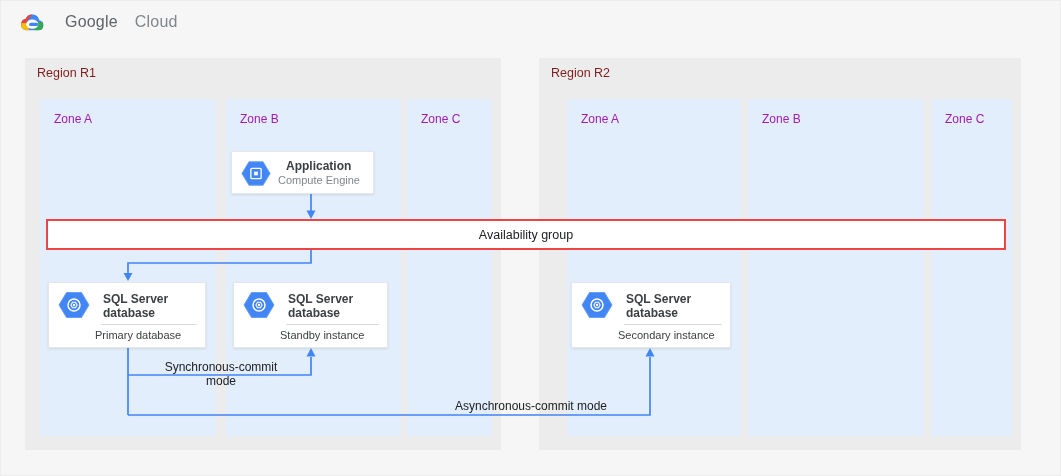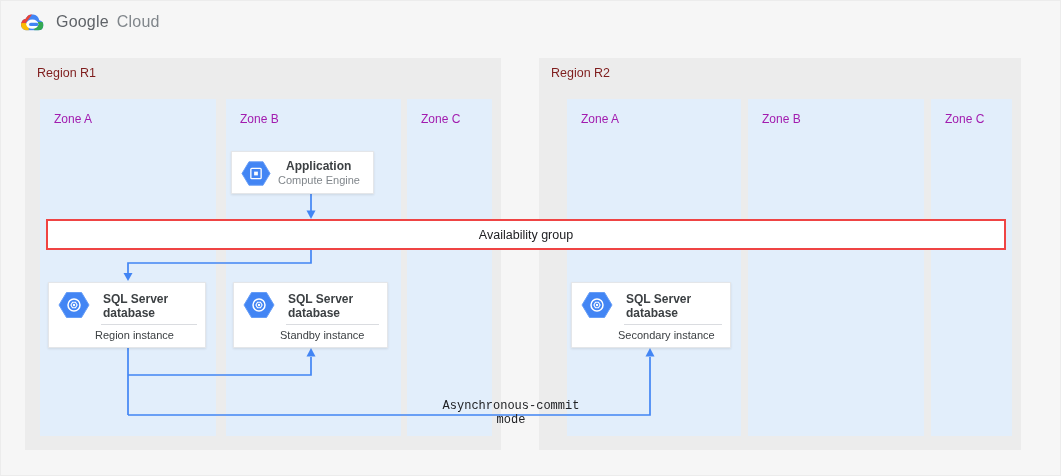--- a/index.html
+++ b/index.html
@@ -1,20 +1,20 @@
 <!DOCTYPE html>
 <html><head>
 <meta charset="utf-8">
 <style>
   html,body{margin:0;padding:0;}
   body{font-family:"Liberation Sans","DejaVu Sans",sans-serif;background:#fff;}
   #stage{position:relative;width:1061px;height:476px;background:#f6f6f6;border:1px solid #ececec;box-sizing:border-box;overflow:hidden;}
 
   
-  .brand{position:absolute;left:18px;top:10px;display:flex;align-items:center;gap:11px;height:22px;}
+  .brand{position:absolute;left:18px;top:10px;display:flex;align-items:center;gap:20px;height:22px;}
   .brand-google{font-size:16px;color:#5f6368;letter-spacing:.2px;}
   .brand-cloud{font-size:16px;color:#80868b;letter-spacing:.2px;text-align:center;}
 
   
   .region{position:absolute;background:#ececec;}
   .region-label{position:absolute;left:12px;top:8px;font-size:12.5px;color:#7f1d1d;}
   .zone{position:absolute;background:#e2eefb;}
   .zone-label{position:absolute;left:14px;top:13px;font-size:12px;color:#a21caf;}
 
   
@@ -121,21 +121,21 @@
 
   <div class="card" style="left:47px;top:281px;width:158px;height:66px;">
     <svg class="hex" width="32" height="28" viewBox="0 0 32 28">
       <polygon points="1,14 8.5,1.5 23.5,1.5 31,14 23.5,26.5 8.5,26.5" fill="#4285f4" stroke="#669df6" stroke-width="1"></polygon>
       <circle cx="16" cy="14" r="6" fill="none" stroke="#ffffff" stroke-width="1.5"></circle>
       <polygon points="12.9,14 14.5,11.3 17.5,11.3 19.1,14 17.5,16.7 14.5,16.7" fill="none" stroke="#ffffff" stroke-width="1.1"></polygon>
       <circle cx="16" cy="14" r="1.2" fill="#ffffff"></circle>
     </svg>
     <div class="card-title sql-title">SQL Server database</div>
     <div class="divider"></div>
-    <div class="card-sub sql-sub">Region instance</div>
+    <div class="card-sub sql-sub">Primary database</div>
   </div>
 
   <div class="card" style="left:232px;top:281px;width:155px;height:66px;">
     <svg class="hex" width="32" height="28" viewBox="0 0 32 28">
       <polygon points="1,14 8.5,1.5 23.5,1.5 31,14 23.5,26.5 8.5,26.5" fill="#4285f4" stroke="#669df6" stroke-width="1"></polygon>
       <circle cx="16" cy="14" r="6" fill="none" stroke="#ffffff" stroke-width="1.5"></circle>
       <polygon points="12.9,14 14.5,11.3 17.5,11.3 19.1,14 17.5,16.7 14.5,16.7" fill="none" stroke="#ffffff" stroke-width="1.1"></polygon>
       <circle cx="16" cy="14" r="1.2" fill="#ffffff"></circle>
     </svg>
     <div class="card-title sql-title">SQL Server database</div>
@@ -148,15 +148,16 @@
       <polygon points="1,14 8.5,1.5 23.5,1.5 31,14 23.5,26.5 8.5,26.5" fill="#4285f4" stroke="#669df6" stroke-width="1"></polygon>
       <circle cx="16" cy="14" r="6" fill="none" stroke="#ffffff" stroke-width="1.5"></circle>
       <polygon points="12.9,14 14.5,11.3 17.5,11.3 19.1,14 17.5,16.7 14.5,16.7" fill="none" stroke="#ffffff" stroke-width="1.1"></polygon>
       <circle cx="16" cy="14" r="1.2" fill="#ffffff"></circle>
     </svg>
     <div class="card-title sql-title">SQL Server database</div>
     <div class="divider"></div>
     <div class="card-sub sql-sub">Secondary instance</div>
   </div>
 
-  <div class="edge-label" style="left:424px;top:398px;width:172px;font-family:Liberation Mono, monospace;">Asynchronous-commit mode</div>
+  <div class="edge-label" style="left:150px;top:359px;width:140px;">Synchronous-commit mode</div>
+  <div class="edge-label" style="left:444px;top:398px;width:172px;">Asynchronous-commit mode</div>
 
 </div>
 
 </body></html>

